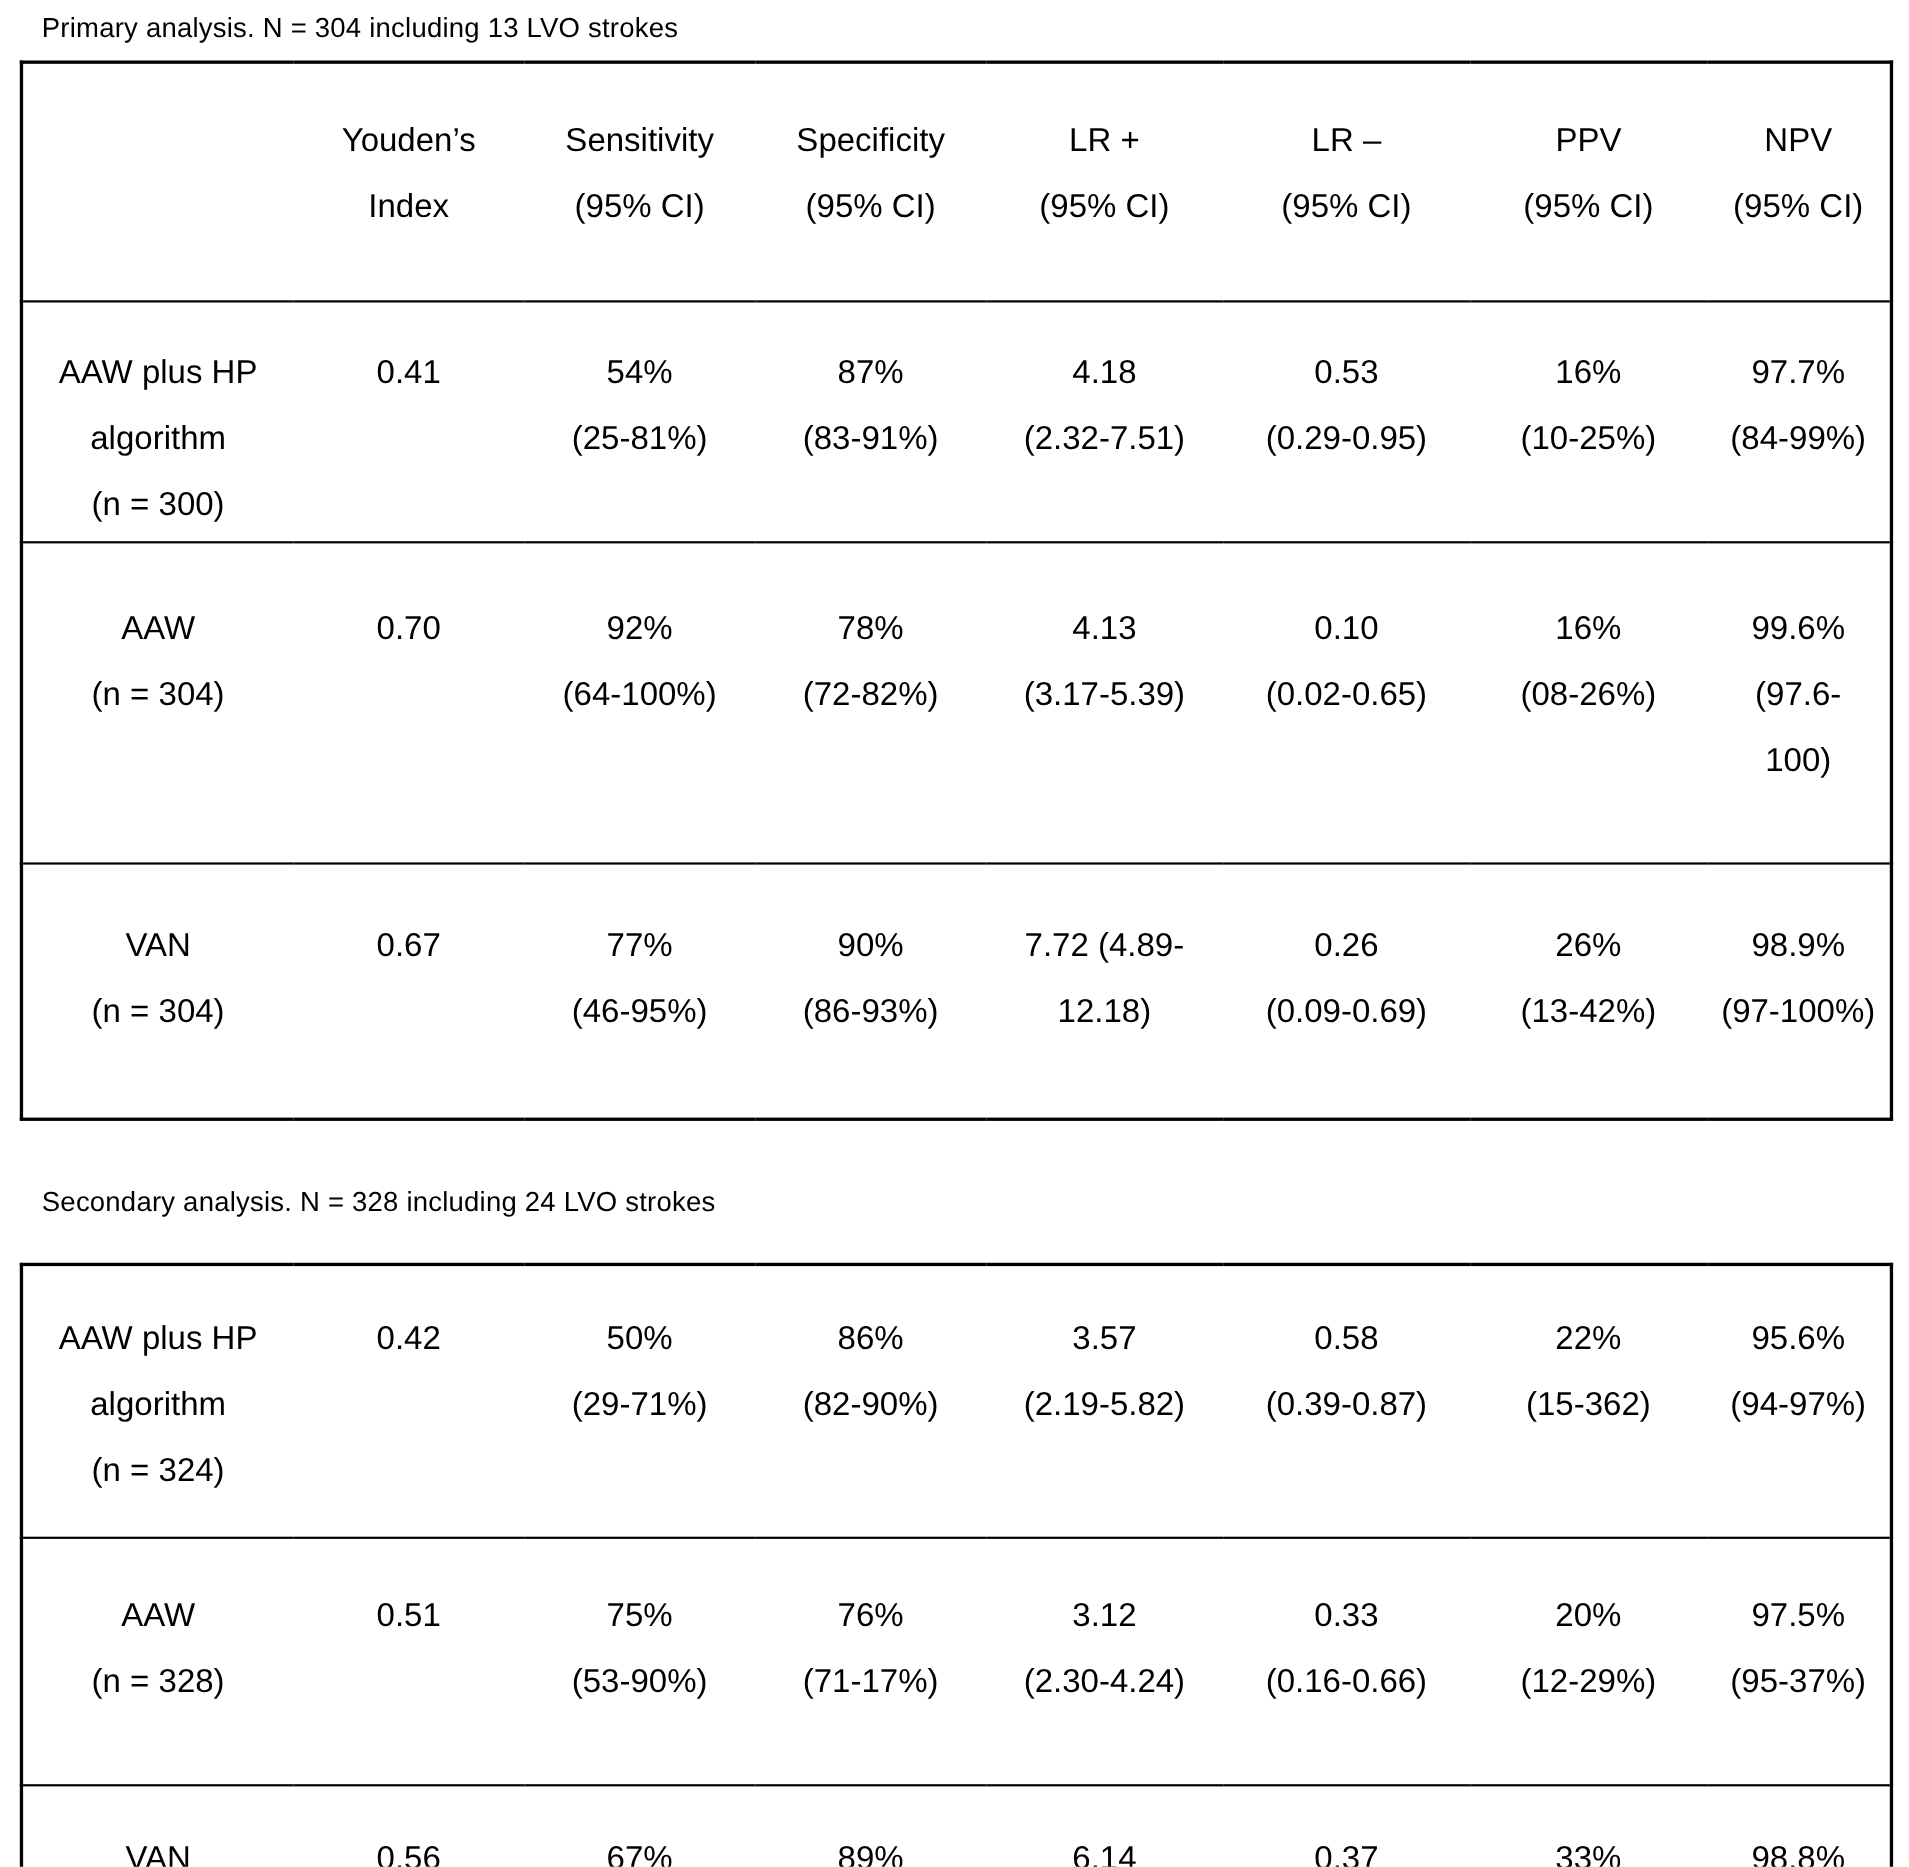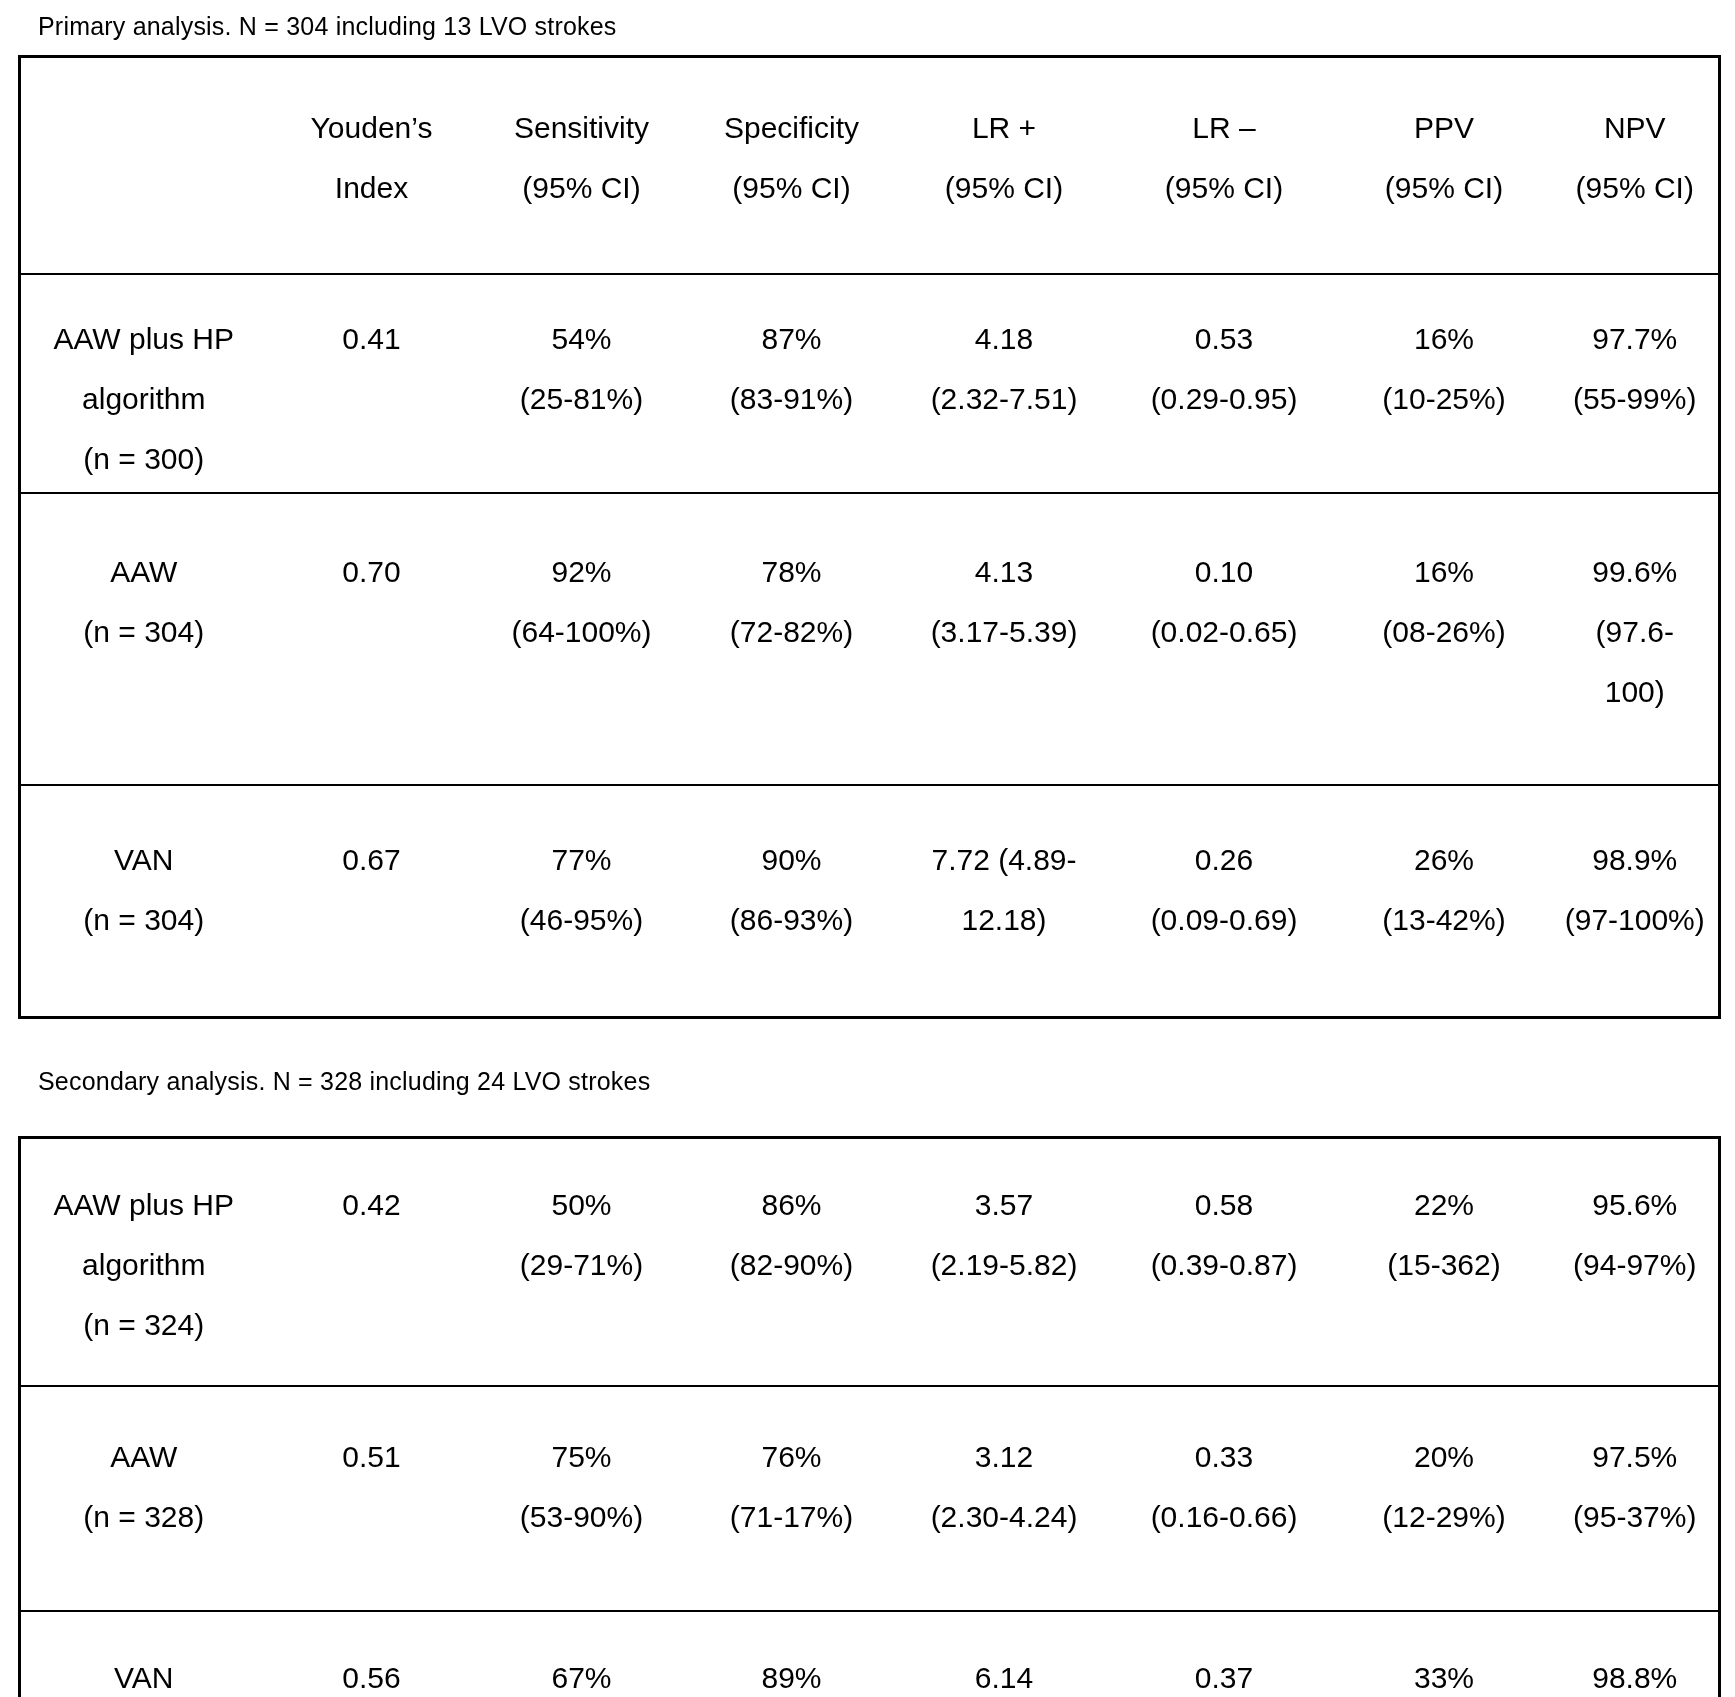--- a/index.html
+++ b/index.html
@@ -12,21 +12,21 @@
     font-size:25px;font-weight:400;color:#000;
     margin:0;padding:12px 0 0 38px;letter-spacing:0.2px;
   }
   table.stats{
     border-collapse:collapse;table-layout:fixed;
     width:1700px;margin-left:18px;
     border:3px solid #000;
   }
   table.t1{margin-top:14px;}
   table.t2{margin-top:40px;}
-  .title2{padding-top:48px;}
+  .title2{padding-top:60px;}
   td,th{
     border-top:2px solid #000;border-bottom:2px solid #000;
     vertical-align:top;text-align:center;
     font-weight:400;padding:0;
   }
   thead th{height:175px;padding-top:40px;}
   .cl{display:block;font-size:30px;line-height:60px;white-space:nowrap;}
   tr.r-a td{height:183px;padding-top:34px;}
   tr.r-b td{height:242px;padding-top:48px;}
   tr.r-c td{height:186px;padding-top:44px;}
@@ -111,21 +111,21 @@
       <td>
           <span class="cl">0.53</span>
           <span class="cl">(0.29-0.95)</span>
         </td>
       <td>
           <span class="cl">16%</span>
           <span class="cl">(10-25%)</span>
         </td>
       <td>
           <span class="cl">97.7%</span>
-          <span class="cl">(55-99%)</span>
+          <span class="cl">(84-99%)</span>
         </td>
     </tr>
     <tr class="r-b">
       <td>
           <span class="cl">AAW</span>
           <span class="cl">(n = 304)</span>
         </td>
       <td>
           <span class="cl">0.70</span>
         </td>

